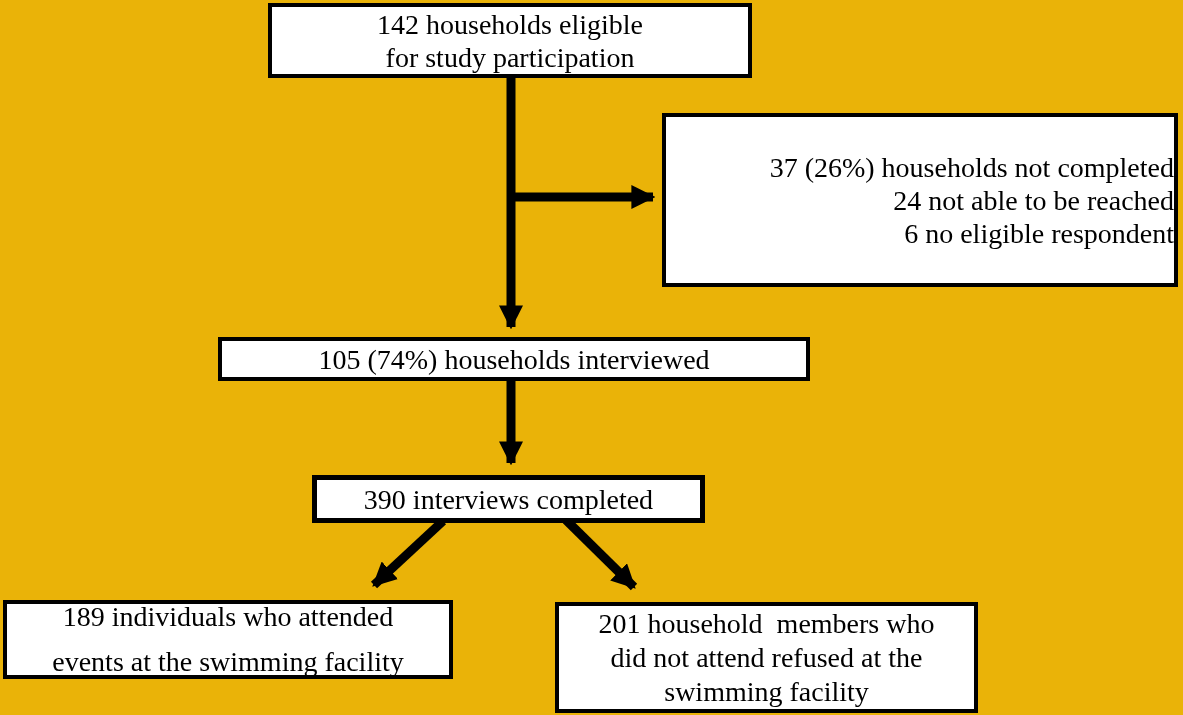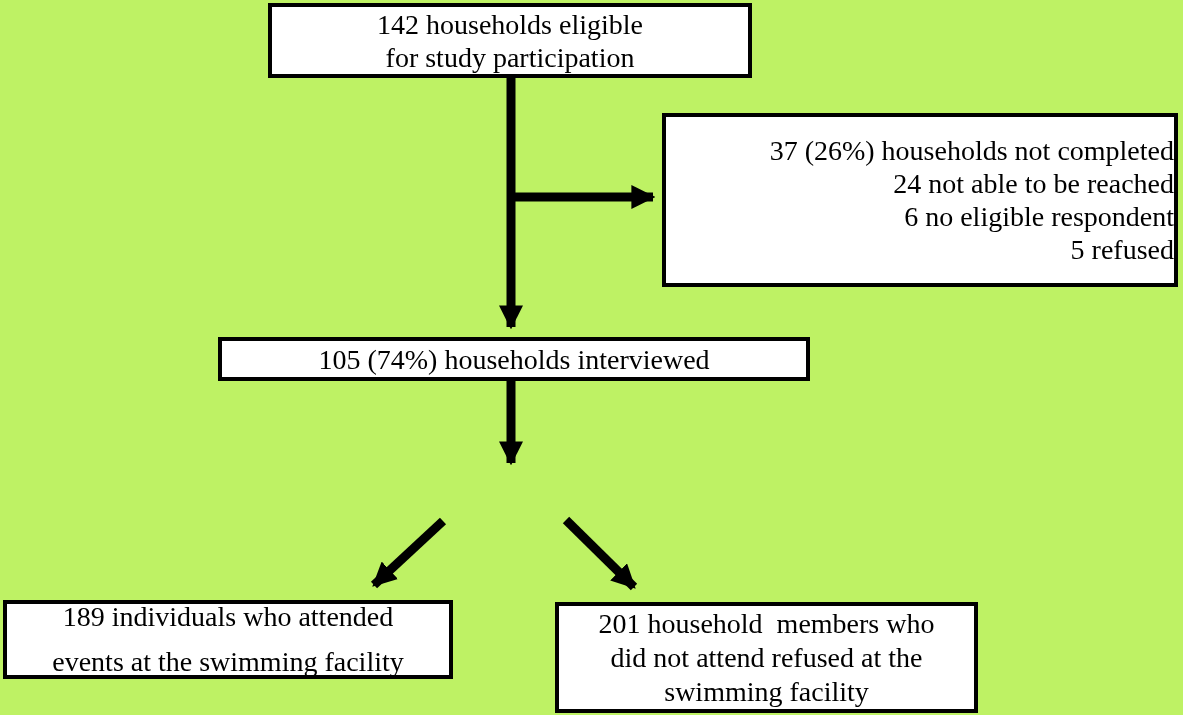--- a/index.html
+++ b/index.html
@@ -4,21 +4,21 @@
 <style>
   html, body {
     margin: 0;
     padding: 0;
     background: #ffffff;
   }
   .canvas {
     position: relative;
     width: 1183px;
     height: 715px;
-    background: #bef264;
+    background: #eab308;
     font-family: "Liberation Serif", "DejaVu Serif", serif;
     color: #000000;
     overflow: hidden;
   }
   .arrows {
     position: absolute;
     left: 0;
     top: 0;
     width: 1183px;
     height: 715px;
@@ -72,27 +72,29 @@
 
   <div class="box box-eligible">
     <div class="line">142 households eligible</div>
     <div class="line">for study participation</div>
   </div>
 
   <div class="box box-not-completed">
     <div class="line">37 (26%) households not completed</div>
     <div class="line indent">24 not able to be reached</div>
     <div class="line indent">6 no eligible respondent</div>
-    <div class="line indent">5 refused</div>
   </div>
 
   <div class="box box-interviewed">
     <div class="line">105 (74%) households interviewed</div>
   </div>
 
+  <div class="box box-interviews">
+    <div class="line">390 interviews completed</div>
+  </div>
 
   <div class="box box-attended">
     <div class="line">189 individuals who attended</div>
     <div class="line">events at the swimming facility</div>
   </div>
 
   <div class="box box-not-attended">
     <div class="line">201 household  members who</div>
     <div class="line">did not attend refused at the</div>
     <div class="line">swimming facility</div>

